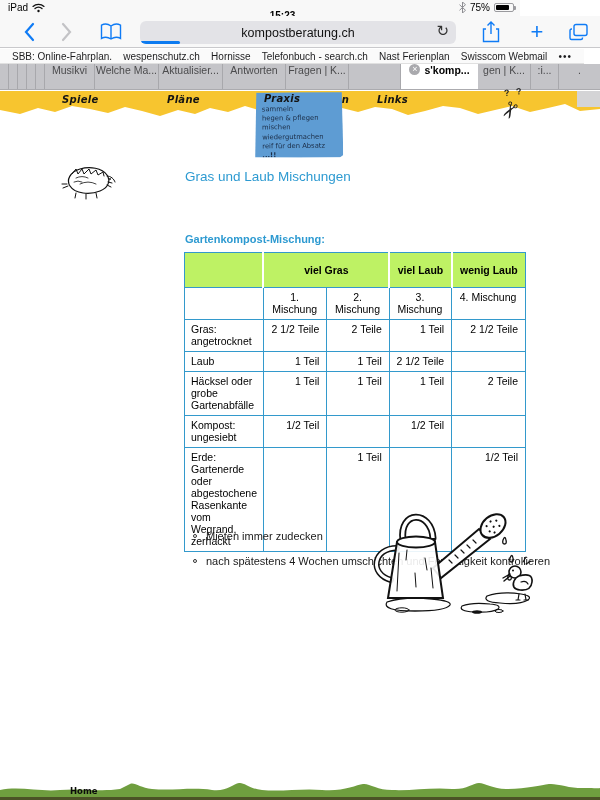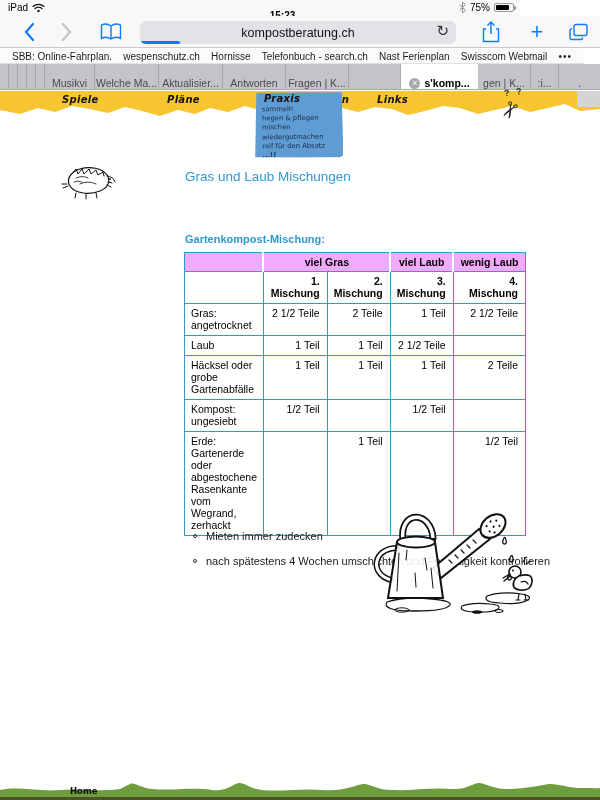--- a/index.html
+++ b/index.html
@@ -29,21 +29,21 @@
 
   
   .bookmarks-bar { position:absolute; left:0; top:49px; width:584px; height:15px; background:#fafafa;
     display:flex; align-items:center; justify-content:space-between; padding:0 12px; font-size:10px; color:#1c1c1e; border-bottom:1px solid #e0e0e0;}
   .bm-item { cursor:pointer; white-space:nowrap; }
   .bm-more { color:#1c1c1e; letter-spacing:1px; cursor:pointer; }
 
   
   .tab-bar { position:absolute; left:0; top:64px; width:600px; height:26px; background:#c4c4c8;
     display:flex; align-items:stretch; border-bottom:1px solid #ababaf; }
-  .tab { border-right:1px solid #a8a8ac; display:flex; align-items:flex-end; justify-content:center;
+  .tab { border-right:1px solid #a8a8ac; display:flex; align-items:flex-start; justify-content:center;
     font-size:10.5px; color:#4b4b4d; overflow:hidden; white-space:nowrap; cursor:pointer; background:#c4c4c8; }
   .tab.sliver { width:9px; flex:none; }
   .tab.active { background:#fff; color:#000; font-weight:bold; border-right:none; gap:4px; }
   .tab-close { width:11px; height:11px; border-radius:50%; background:#a9a9ad; color:#fff; font-size:9px;
     line-height:11px; text-align:center; font-weight:normal; flex:none; cursor:pointer; }
 
   
   .site-band { position:absolute; left:0; top:91px; width:600px; height:34px; background:#f7c52f;
     clip-path:polygon(0 0,600px 0,600px 18px,580px 20px,565px 13px,548px 17px,530px 21px,512px 15px,495px 19px,478px 23px,460px 17px,443px 15px,425px 20px,408px 24px,392px 18px,375px 16px,358px 21px,342px 17px,328px 23px,310px 19px,295px 25px,278px 18px,262px 20px,245px 15px,228px 21px,210px 17px,195px 23px,178px 19px,160px 25px,142px 20px,125px 16px,108px 22px,90px 18px,72px 15px,55px 21px,38px 17px,20px 23px,0 19px); }
   .nav-item { position:absolute; top:3px; font-family:"DejaVu Sans", sans-serif; font-weight:bold; font-style:italic;
@@ -61,24 +61,24 @@
 
   
   .hedgehog { position:absolute; left:60px; top:162px; }
   .page-title { position:absolute; left:185px; top:169px; font-size:13.5px; font-weight:normal; color:#2d9ad1; }
   .intro { position:absolute; left:185px; top:193px; width:362px; font-size:11px; line-height:1.45; color:#1a1a1a; }
   .sub-title { position:absolute; left:185px; top:233px; font-size:11px; font-weight:bold; color:#2d9ad1; }
 
   table.mix { position:absolute; left:184px; top:252px; width:342px; border-collapse:collapse;
     font-size:10.5px; color:#000; background:#fff; }
   table.mix td { border:1.5px solid #3399cc; padding:3px 6px 4px 6px; vertical-align:top; }
-  table.mix .ghead td { background:#f0abfc; font-weight:bold; text-align:center; border-left:2px solid #fff; border-right:2px solid #fff; padding:3px 2px; }
+  table.mix .ghead td { background:#bef264; font-weight:bold; text-align:center; border-left:2px solid #fff; border-right:2px solid #fff; padding:11px 2px; }
   table.mix .ghead td:first-child { border-left:1.5px solid #3399cc; }
   table.mix .ghead td:last-child { border-right:1.5px solid #3399cc; }
-  table.mix .chead td { font-weight:bold; text-align:right; padding-right:7px; }
+  table.mix .chead td { font-weight:normal; text-align:center; padding-right:7px; }
   table.mix td.val { text-align:right; padding-right:7px; }
   table.mix td.lbl { text-align:left; }
   .col-lbl { width:76px; } .col-m1 { width:64px; } .col-m2 { width:63px; } .col-m3 { width:63px; } .col-m4 { width:76px; }
 
   .bullet-list { position:absolute; left:193px; top:530px; width:380px; }
   .bullet-row { display:flex; align-items:flex-start; margin-bottom:13px; font-size:11px; color:#1a1a1a; }
   .bullet-dot { width:4px; height:4px; border:1px solid #333; border-radius:50%; margin:4px 9px 0 0; flex:none; }
 
   .watering-can { position:absolute; left:327px; top:498px; z-index:4; pointer-events:none; }
 

